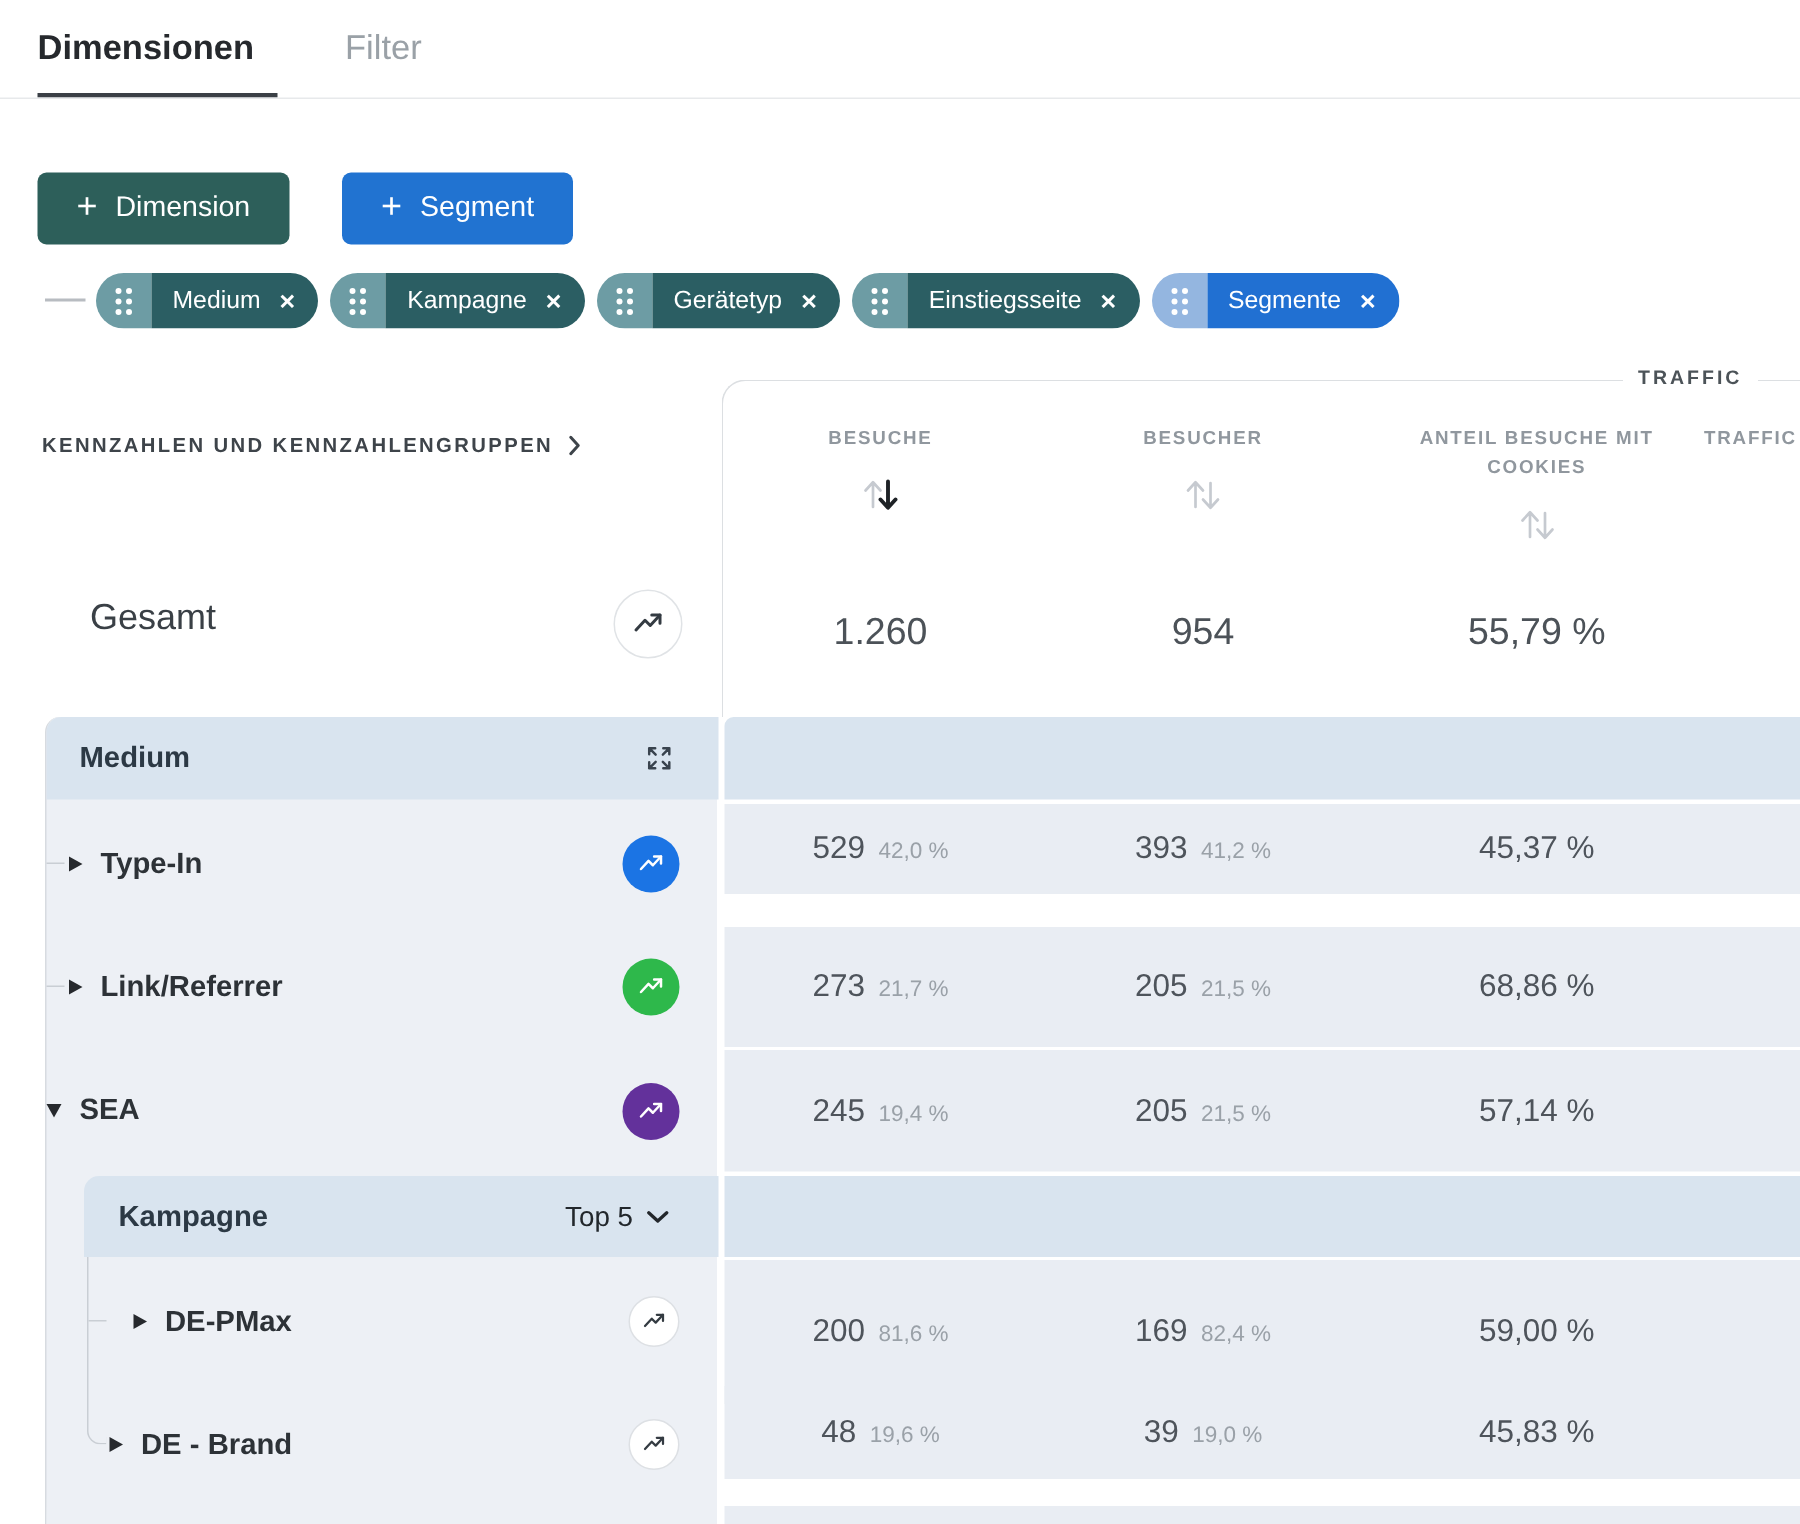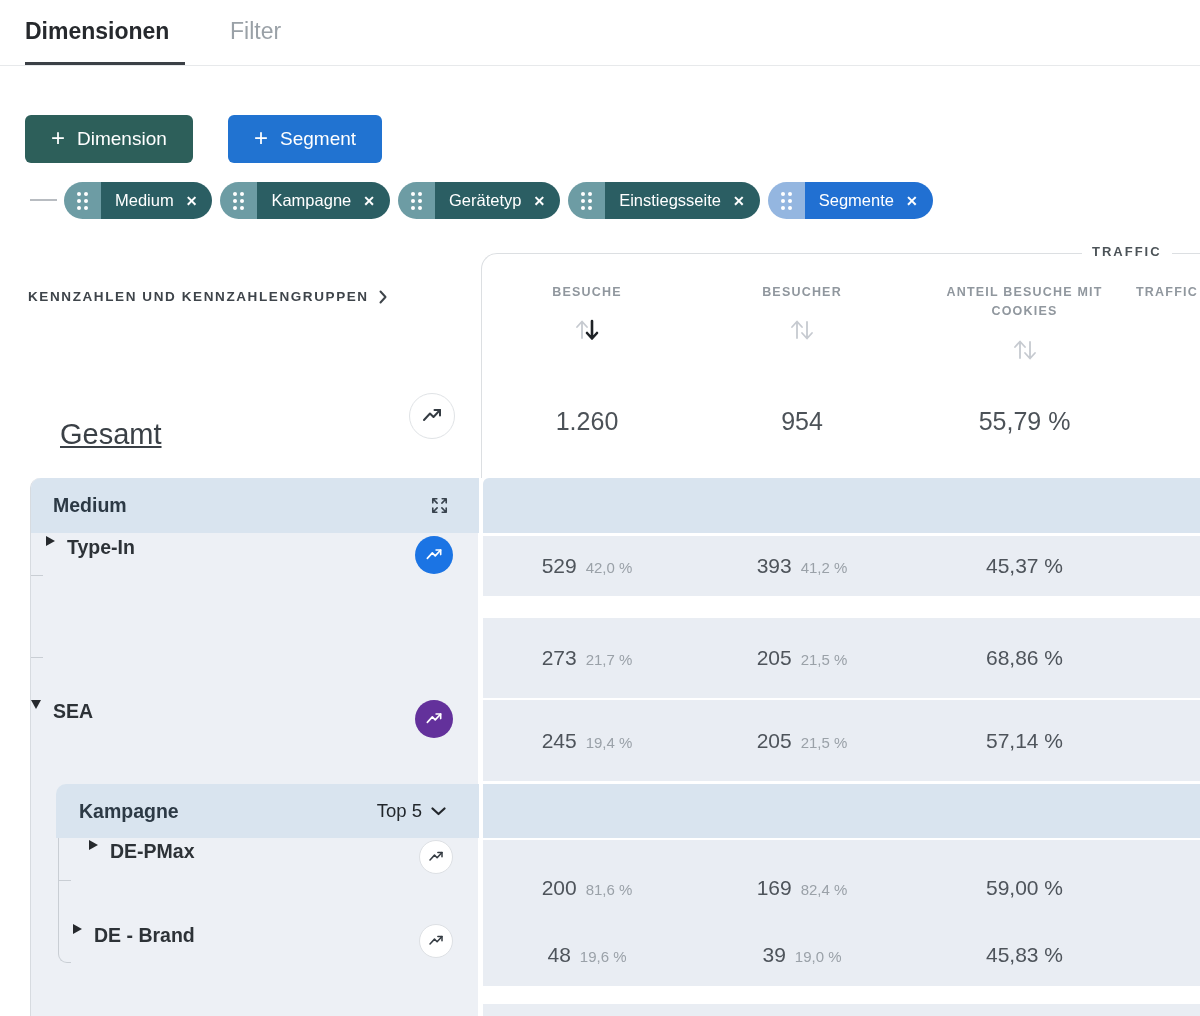--- a/index.html
+++ b/index.html
@@ -51,42 +51,42 @@
   .col-head { display:flex; flex-direction:column; align-items:center; }
   .col-head.left-align { align-items:flex-start; }
   .col-head-label { font-size:12.5px; font-weight:700; letter-spacing:1.2px; color:#90979e;
                     text-align:center; line-height:1.55; max-width:205px; }
   .col-head.left-align .col-head-label { white-space:nowrap; text-align:left; }
   .sort-icon { margin-top:11px; cursor:pointer; }
   .sort-icon path { fill:none; stroke:#c6cad0; stroke-width:1.8; stroke-linecap:round; stroke-linejoin:round; }
   .sort-icon.active path.arr-down { stroke:#1e2226; stroke-width:2.6; }
 
   
-  .total-label { position:absolute; left:60px; top:418px; font-size:29px; font-weight:500; color:#3a4046;text-decoration:underline; }
+  .total-label { position:absolute; left:60px; top:398px; font-size:24px; font-weight:500; color:#3a4046; }
   .total-badge { position:absolute; left:409px; top:393px; width:46px; height:46px; border-radius:50%;
                  background:#fff; border:1px solid #e0e3e6; display:flex; align-items:center; justify-content:center; cursor:pointer; }
   .total-values { position:absolute; left:483px; top:407px; width:717px; }
   .total-val { font-size:25px; color:#4c5258; text-align:center; }
 
   
   .trend-svg { fill:none; stroke-width:2; stroke-linecap:round; stroke-linejoin:round; }
   .trend-dark  { stroke:#343b42; }
   .trend-white { stroke:#ffffff; }
   .badge { border-radius:50%; display:flex; align-items:center; justify-content:center; cursor:pointer; }
   .badge.filled { width:38px; height:38px; }
   .badge.outline { width:34px; height:34px; background:#fff; border:1px solid #dde0e4; }
 
   
   .dim-panel { position:absolute; left:30px; top:478px; width:448px; height:538px;
                background:#edf0f5; border-top-left-radius:10px; border-left:1px solid #d7dbe0; }
   .band { position:absolute; background:#d9e4ef; display:flex; align-items:center; }
   .band-1 { left:0; top:0; width:448px; height:55px; border-top-left-radius:10px; padding:0 28px 0 22px; }
   .band-2 { left:25px; top:306px; width:423px; height:54px; border-top-left-radius:10px; padding:0 33px 0 23px; }
   .band-title { font-size:19.5px; font-weight:700; color:#2c3945; flex:1; }
-  .dim-row { position:absolute; left:0; width:448px; display:flex; align-items:flex-start; }
+  .dim-row { position:absolute; left:0; width:448px; display:flex; align-items:center; }
   .row-typein { top:58px;  height:80px; padding-left:15px; }
   .row-linkref{ top:140px; height:80px; padding-left:15px; }
   .row-sea    { top:222px; height:81px; }
   .row-depmax { top:362px; height:82px; padding-left:58px; }
   .row-debrand{ top:446px; height:78px; padding-left:42px; }
   .dim-row .label { font-size:19.5px; font-weight:700; color:#2d3237; margin-left:12px; flex:1; }
   .dim-row .badge { margin-right:26px; }
   .tri-right { width:0; height:0; border-left:9px solid #26292d; border-top:5.5px solid transparent; border-bottom:5.5px solid transparent; }
   .tri-down  { width:0; height:0; border-top:9px solid #26292d; border-left:5.5px solid transparent; border-right:5.5px solid transparent; }
   .top5 { display:flex; align-items:center; gap:9px; font-size:18.5px; color:#22272c; cursor:pointer; }
@@ -286,20 +286,30 @@
       <span class="tri-right"></span>
       <span class="label">Type-In</span>
       <span class="badge filled" style="background-color: rgb(27, 116, 228);">
         <svg class="trend-svg trend-white" width="20" height="20" viewBox="0 0 24 24">
           <polyline points="4,16 10,9.5 13.5,13 20,6"></polyline>
             <polyline points="14.5,6 20,6 20,11.5"></polyline>
         </svg>
       </span>
     </div>
 
+    <div class="dim-row row-linkref">
+      <span class="tri-right"></span>
+      <span class="label">Link/Referrer</span>
+      <span class="badge filled" style="background-color: rgb(46, 184, 75);">
+        <svg class="trend-svg trend-white" width="20" height="20" viewBox="0 0 24 24">
+          <polyline points="4,16 10,9.5 13.5,13 20,6"></polyline>
+            <polyline points="14.5,6 20,6 20,11.5"></polyline>
+        </svg>
+      </span>
+    </div>
 
     <div class="dim-row row-sea">
       <span class="tri-down"></span>
       <span class="label">SEA</span>
       <span class="badge filled" style="background-color: rgb(99, 49, 155);">
         <svg class="trend-svg trend-white" width="20" height="20" viewBox="0 0 24 24">
           <polyline points="4,16 10,9.5 13.5,13 20,6"></polyline>
             <polyline points="14.5,6 20,6 20,11.5"></polyline>
         </svg>
       </span>

